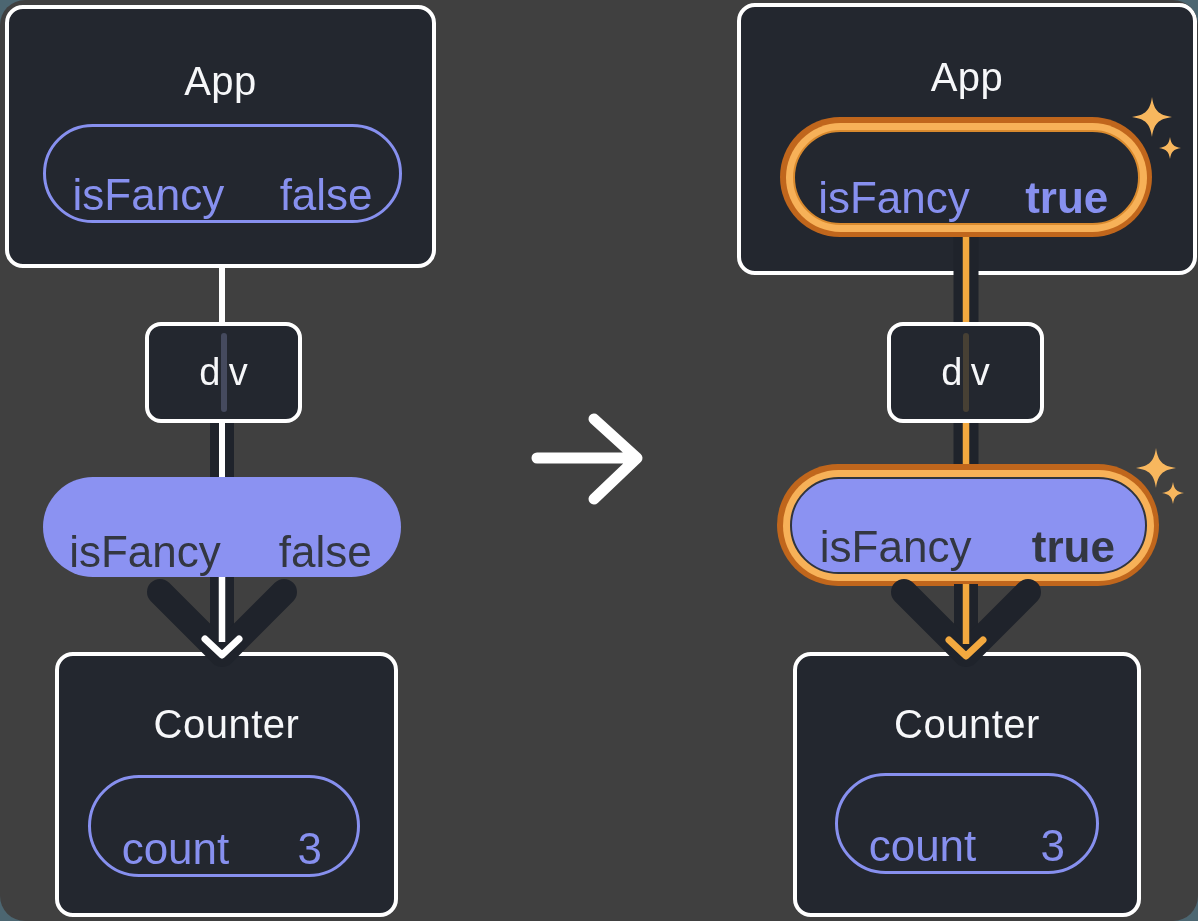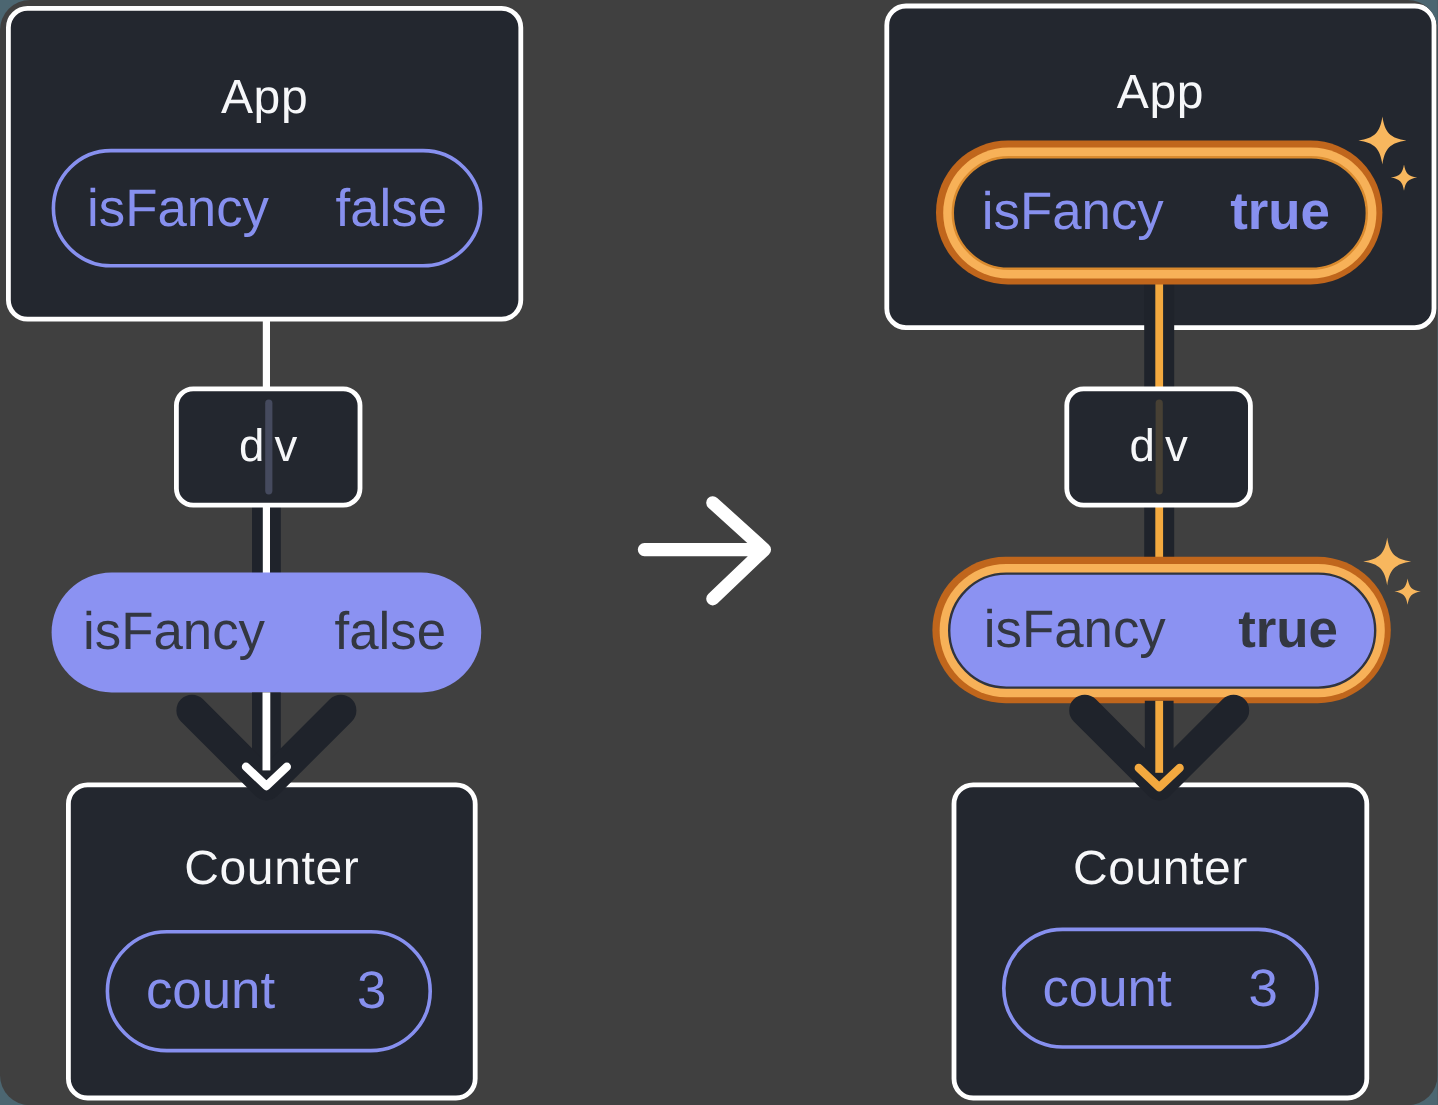--- a/index.html
+++ b/index.html
@@ -23,21 +23,21 @@
     color:#f6f7f9; font-size:38px;
   }
   .div-stripe {
     position:absolute; top:7px; bottom:7px; left:50%; width:6px;
     margin-left:-3px; border-radius:3px;
   }
   .stripe-purple { background:#454a5e; }
   .stripe-brown  { background:#474034; }
 
   .pill {
-    display:flex; align-items:center; border-radius:999px;
+    display:flex; align-items:flex-end; border-radius:999px;
     box-sizing:border-box; font-size:44px; letter-spacing:0;
   }
   .pill.abs { position:absolute; z-index:5; }
   .seg { display:flex; align-items:center; justify-content:center; }
   .split-57 .seg.name { flex:0 0 57%; }   .split-57 .seg.value { flex:1; }
   .split-58 .seg.name { flex:0 0 58%; }   .split-58 .seg.value { flex:1; }
   .split-59 .seg.name { flex:0 0 59%; }   .split-59 .seg.value { flex:1; }
   .split-64 .seg.name { flex:0 0 63.5%; } .split-64 .seg.value { flex:1; }
   .split-66 .seg.name { flex:0 0 65.5%; } .split-66 .seg.value { flex:1; }
   .sep { flex:0 0 2.5px; }

